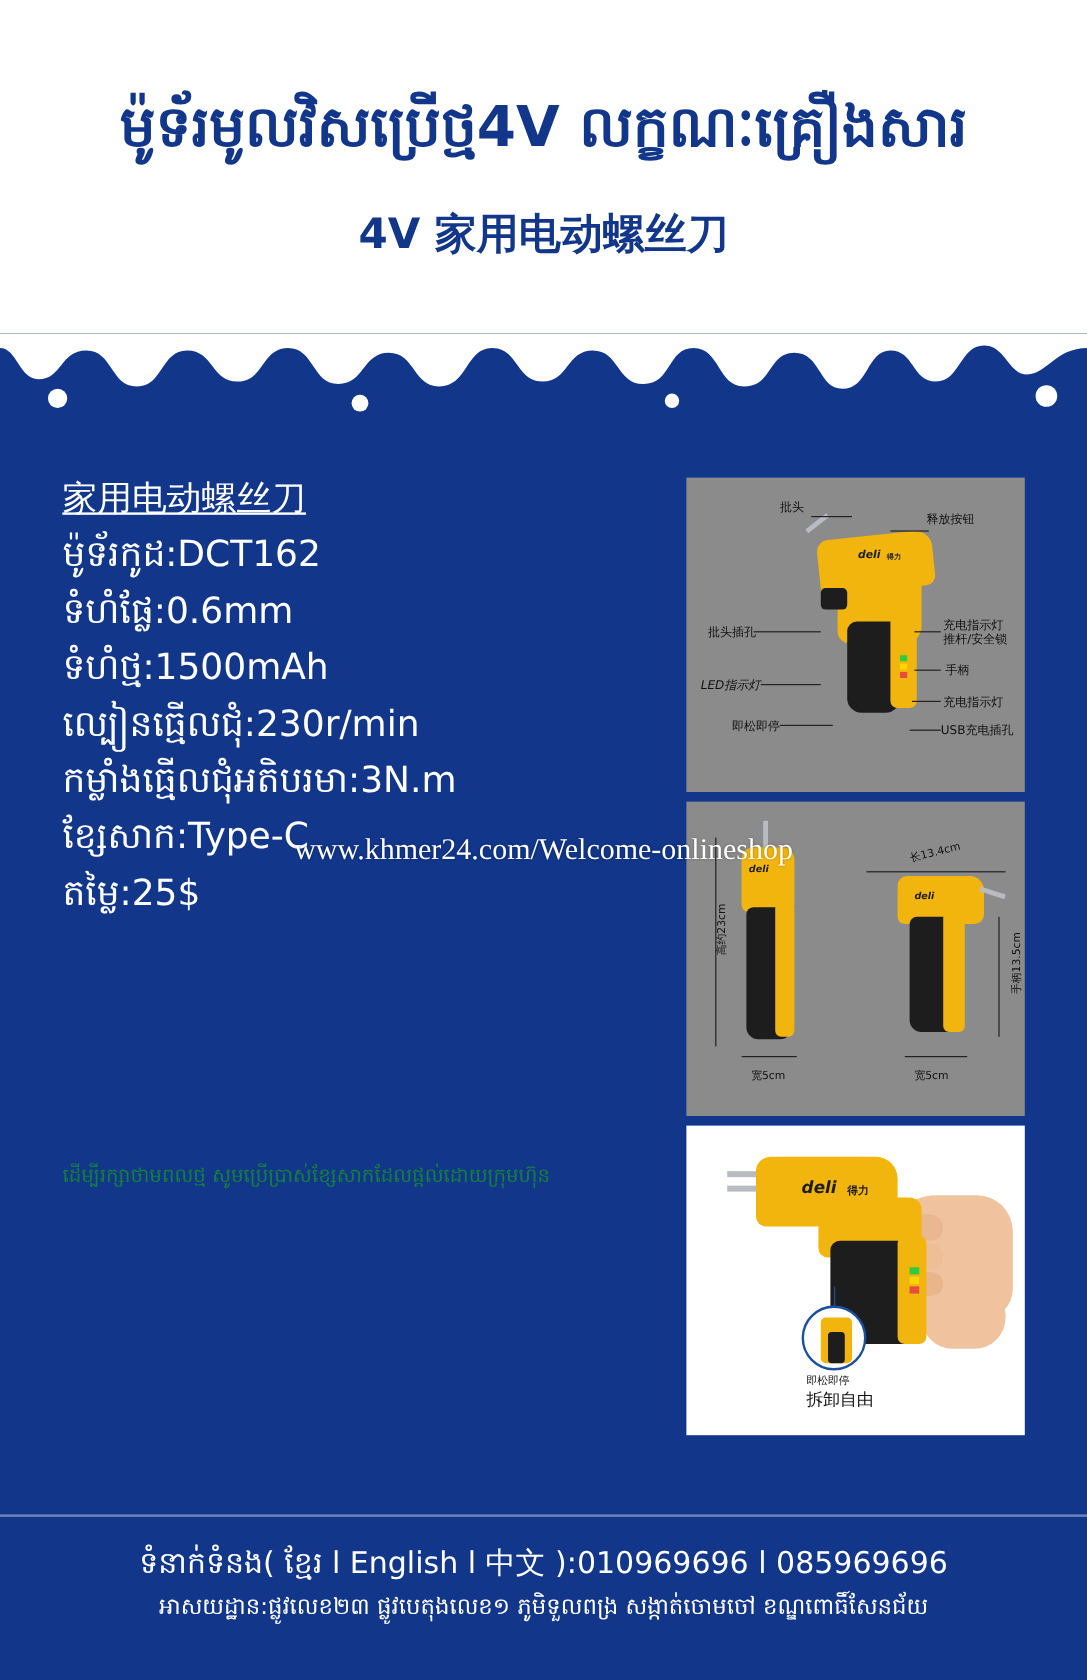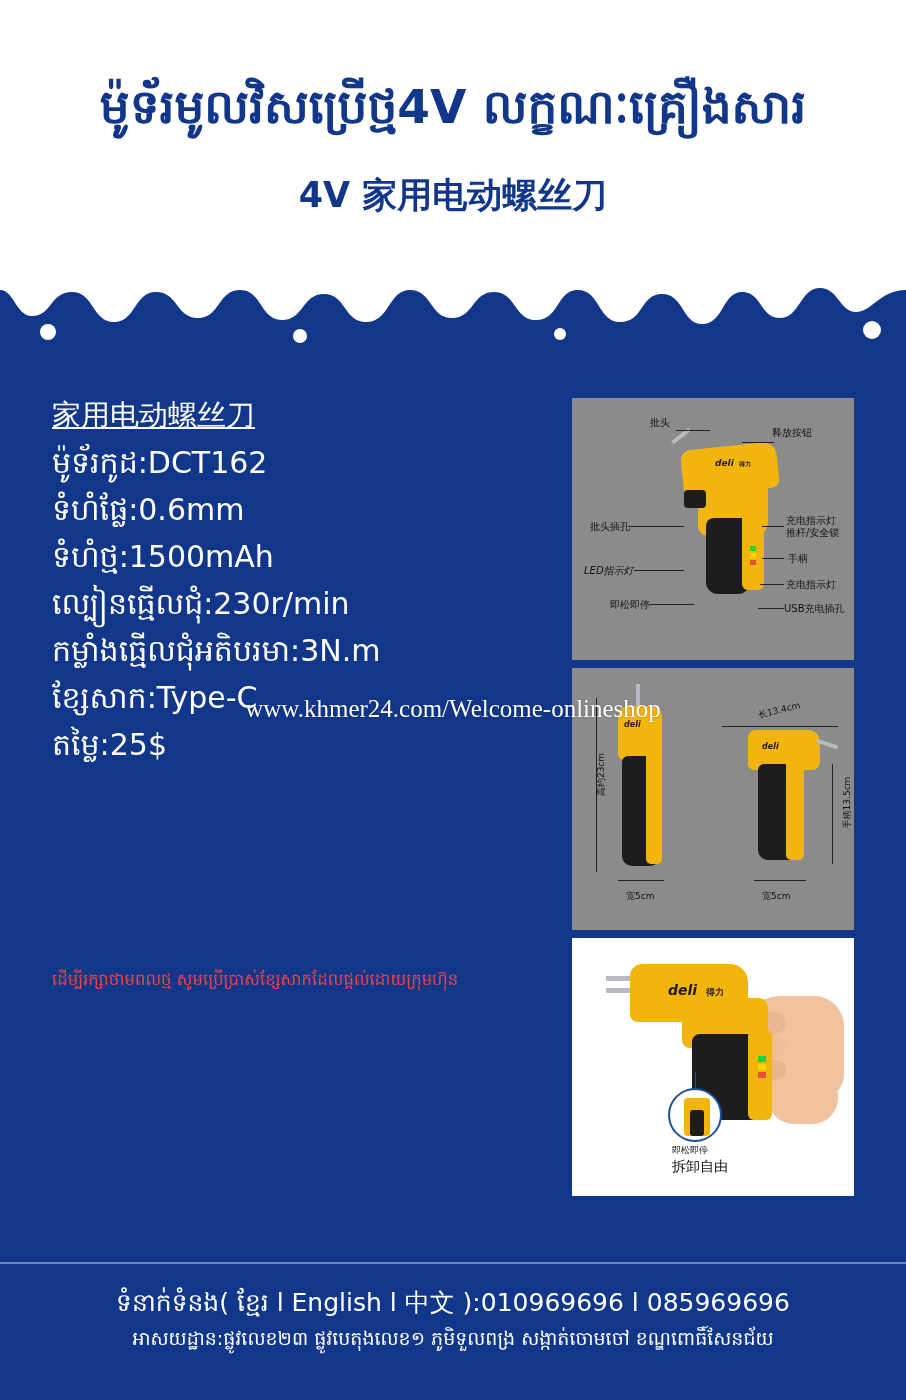--- a/index.html
+++ b/index.html
@@ -73,21 +73,21 @@
     white-space: nowrap;
     color: #ffffff;
   }
   .spec-line.cn { font-size: 29px; text-decoration: underline; }
   .spec-line.en { font-size: 30px; }
 
   .note {
     position: absolute;
     left: 52px; top: 968px;
     width: 540px;
-    color: #ef4444;
+    color: #15803d;
   }
   .note-kh {
     font-size: 16.5px;
     line-height: 24px;
     white-space: nowrap;
   }
   .note-cn {
     font-size: 16.5px;
     line-height: 24px;
     white-space: nowrap;

